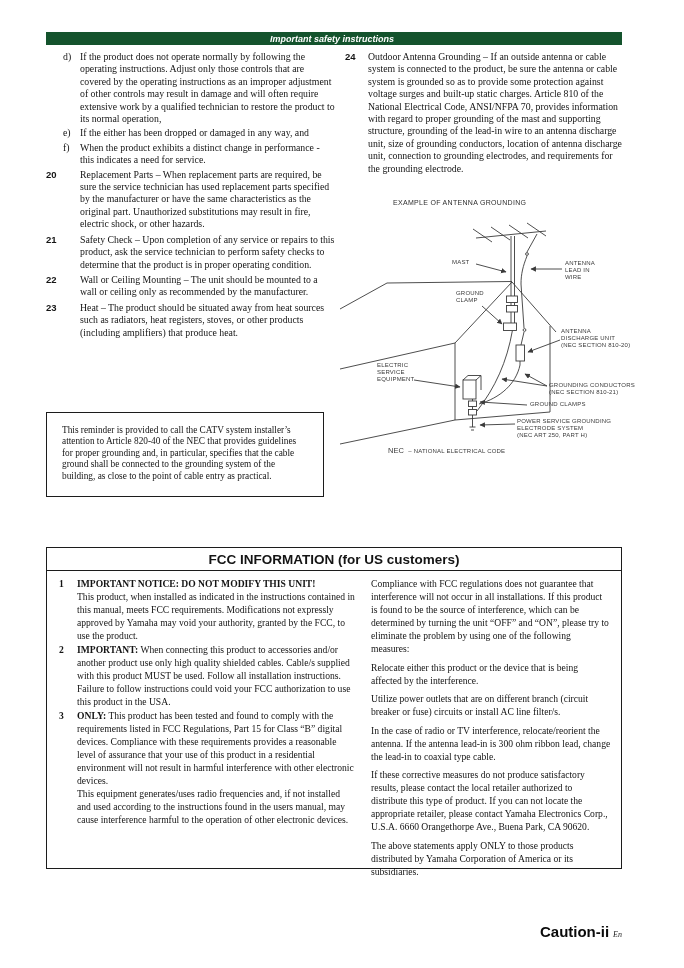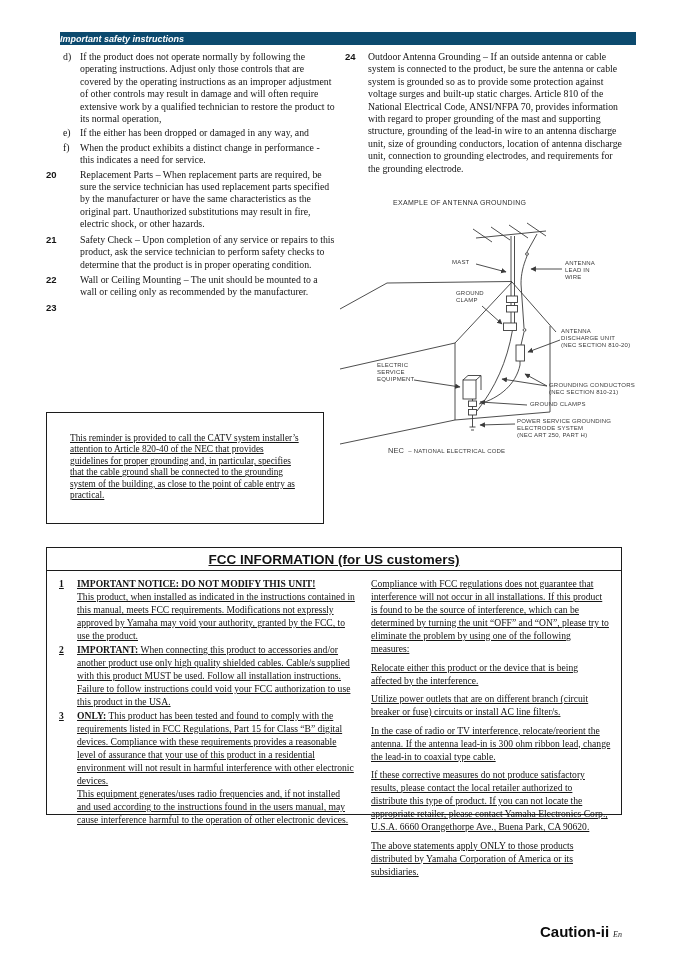--- a/index.html
+++ b/index.html
@@ -1,44 +1,44 @@
 <!DOCTYPE html>
 <html><head>
 <meta charset="utf-8">
 <style>
   html,body{margin:0;padding:0;background:#ffffff;}
   .page{position:relative;width:684px;height:968px;background:#ffffff;overflow:hidden;
         font-family:"Liberation Serif",serif;color:#141414;}
   
-  .hdr-bar{position:absolute;left:60px;top:32px;width:576px;height:13px;background:#0c4a6e;
-           display:flex;align-items:center;justify-content:flex-start;box-sizing:border-box;padding-right:4px;}
+  .hdr-bar{position:absolute;left:46px;top:32px;width:576px;height:13px;background:#14532d;
+           display:flex;align-items:center;justify-content:center;box-sizing:border-box;padding-right:4px;}
   .hdr-bar span{color:#ffffff;font-family:"Liberation Sans",sans-serif;font-style:italic;font-weight:bold;font-size:9px;}
   
   .col-left{position:absolute;left:46px;top:51px;width:290px;font-size:9.8px;line-height:12.4px;}
   .col-right{position:absolute;left:345px;top:51px;width:277px;font-size:9.8px;line-height:12.4px;}
   .sub-item{display:grid;grid-template-columns:17px 1fr;padding-left:17px;margin-bottom:2px;}
   .num-item{display:grid;grid-template-columns:34px 1fr;margin-bottom:3px;}
   .num-item .num{font-family:"Liberation Sans",sans-serif;font-weight:bold;font-size:9.5px;}
   
   .catv-box{position:absolute;left:46px;top:412px;width:278px;border:1.5px solid #1c1c1c;
             box-sizing:border-box;padding:4px 7px 6px 7px;}
   .catv-box h3{margin:0 0 1px 0;font-family:"Liberation Sans",sans-serif;font-size:10px;}
-  .catv-box p{margin:16px;font-size:9.3px;line-height:11.4px;text-decoration:underline;}
+  .catv-box p{margin:8px;font-size:9.3px;line-height:11.4px;}
   
   .diagram-caption{position:absolute;left:393px;top:199px;font-family:"Liberation Sans",sans-serif;
                    font-size:7px;letter-spacing:.3px;color:#2e2e2e;}
   .diagram{position:absolute;left:340px;top:212px;width:320px;height:245px;}
   .diagram svg{position:absolute;left:0;top:0;}
   .dlabel{position:absolute;font-family:"Liberation Sans",sans-serif;font-size:6px;line-height:7px;
           letter-spacing:.2px;color:#3a3a3a;white-space:pre-line;}
   .nec-note{position:absolute;left:48px;top:227px;font-family:"Liberation Sans",sans-serif;color:#3a3a3a;}
   .nec-note .abbr{font-size:7.5px;}
   .nec-note .rest{font-size:6px;letter-spacing:.2px;}
   
-  .fcc-box{position:absolute;left:46px;top:547px;width:576px;height:268px;border:1.5px solid #1c1c1c;box-sizing:border-box;text-decoration:underline;}
+  .fcc-box{position:absolute;left:46px;top:547px;width:576px;height:322px;border:1.5px solid #1c1c1c;box-sizing:border-box;}
   .fcc-title{border-bottom:1.5px solid #1c1c1c;text-align:center;padding:4px 0 3px 0;
              font-family:"Liberation Sans",sans-serif;font-weight:bold;font-size:13.5px;}
   .fcc-cols{display:flex;gap:16px;padding:6px 10px 0 12px;}
   .fcc-left{width:296px;flex:none;}
   .fcc-right{flex:1;}
   .fcc-item{display:grid;grid-template-columns:18px 1fr;font-size:9.6px;line-height:13px;margin-bottom:1px;}
   .fcc-item .fnum{font-weight:bold;}
   .fcc-lead{font-weight:bold;}
   .lead-block{display:block;}
   .fcc-body2{margin-top:0;}
@@ -77,20 +77,21 @@
     <div class="num-item">
       <span class="num">21</span>
       <span>Safety Check – Upon completion of any service or repairs to this product, ask the service technician to perform safety checks to determine that the product is in proper operating condition.</span>
     </div>
     <div class="num-item">
       <span class="num">22</span>
       <span>Wall or Ceiling Mounting – The unit should be mounted to a wall or ceiling only as recommended by the manufacturer.</span>
     </div>
     <div class="num-item">
       <span class="num">23</span>
+      <span>Heat – The product should be situated away from heat sources such as radiators, heat registers, stoves, or other products (including amplifiers) that produce heat.</span>
     </div>
   </div>
 
   <div class="col-right">
     <div class="num-item" style="grid-template-columns:23px 1fr;">
       <span class="num">24</span>
       <span>Outdoor Antenna Grounding – If an outside antenna or cable system is connected to the product, be sure the antenna or cable system is grounded so as to provide some protection against voltage surges and built-up static charges. Article 810 of the National Electrical Code, ANSI/NFPA 70, provides information with regard to proper grounding of the mast and supporting structure, grounding of the lead-in wire to an antenna discharge unit, size of grounding conductors, location of antenna discharge unit, connection to grounding electrodes, and requirements for the grounding electrode.</span>
     </div>
   </div>
 

